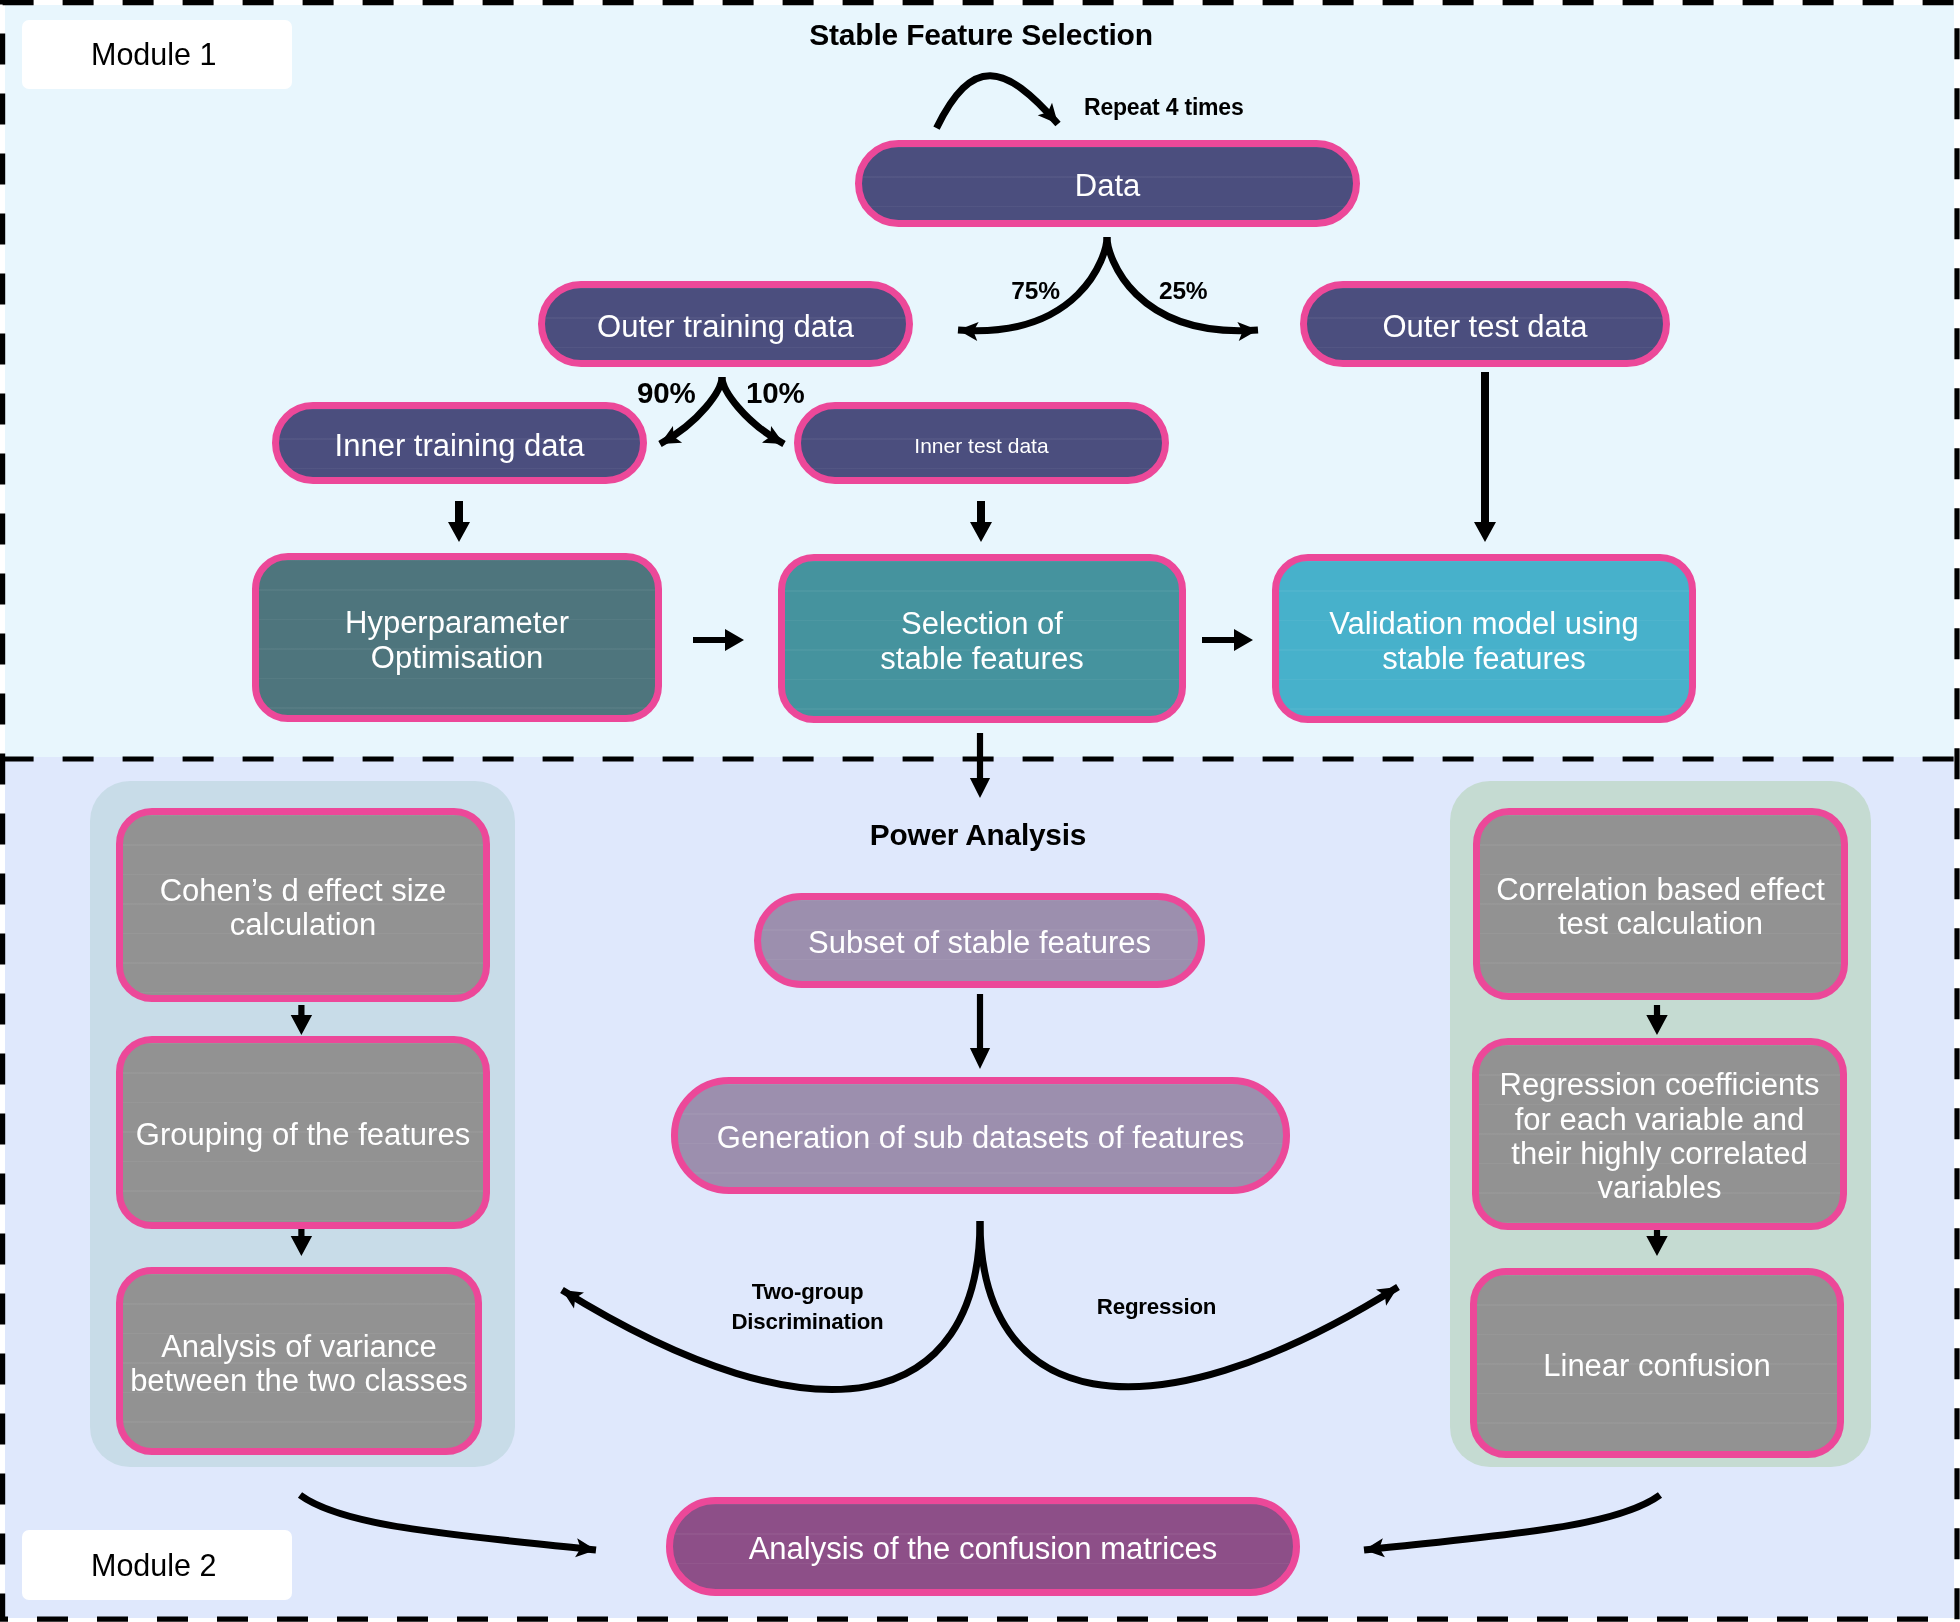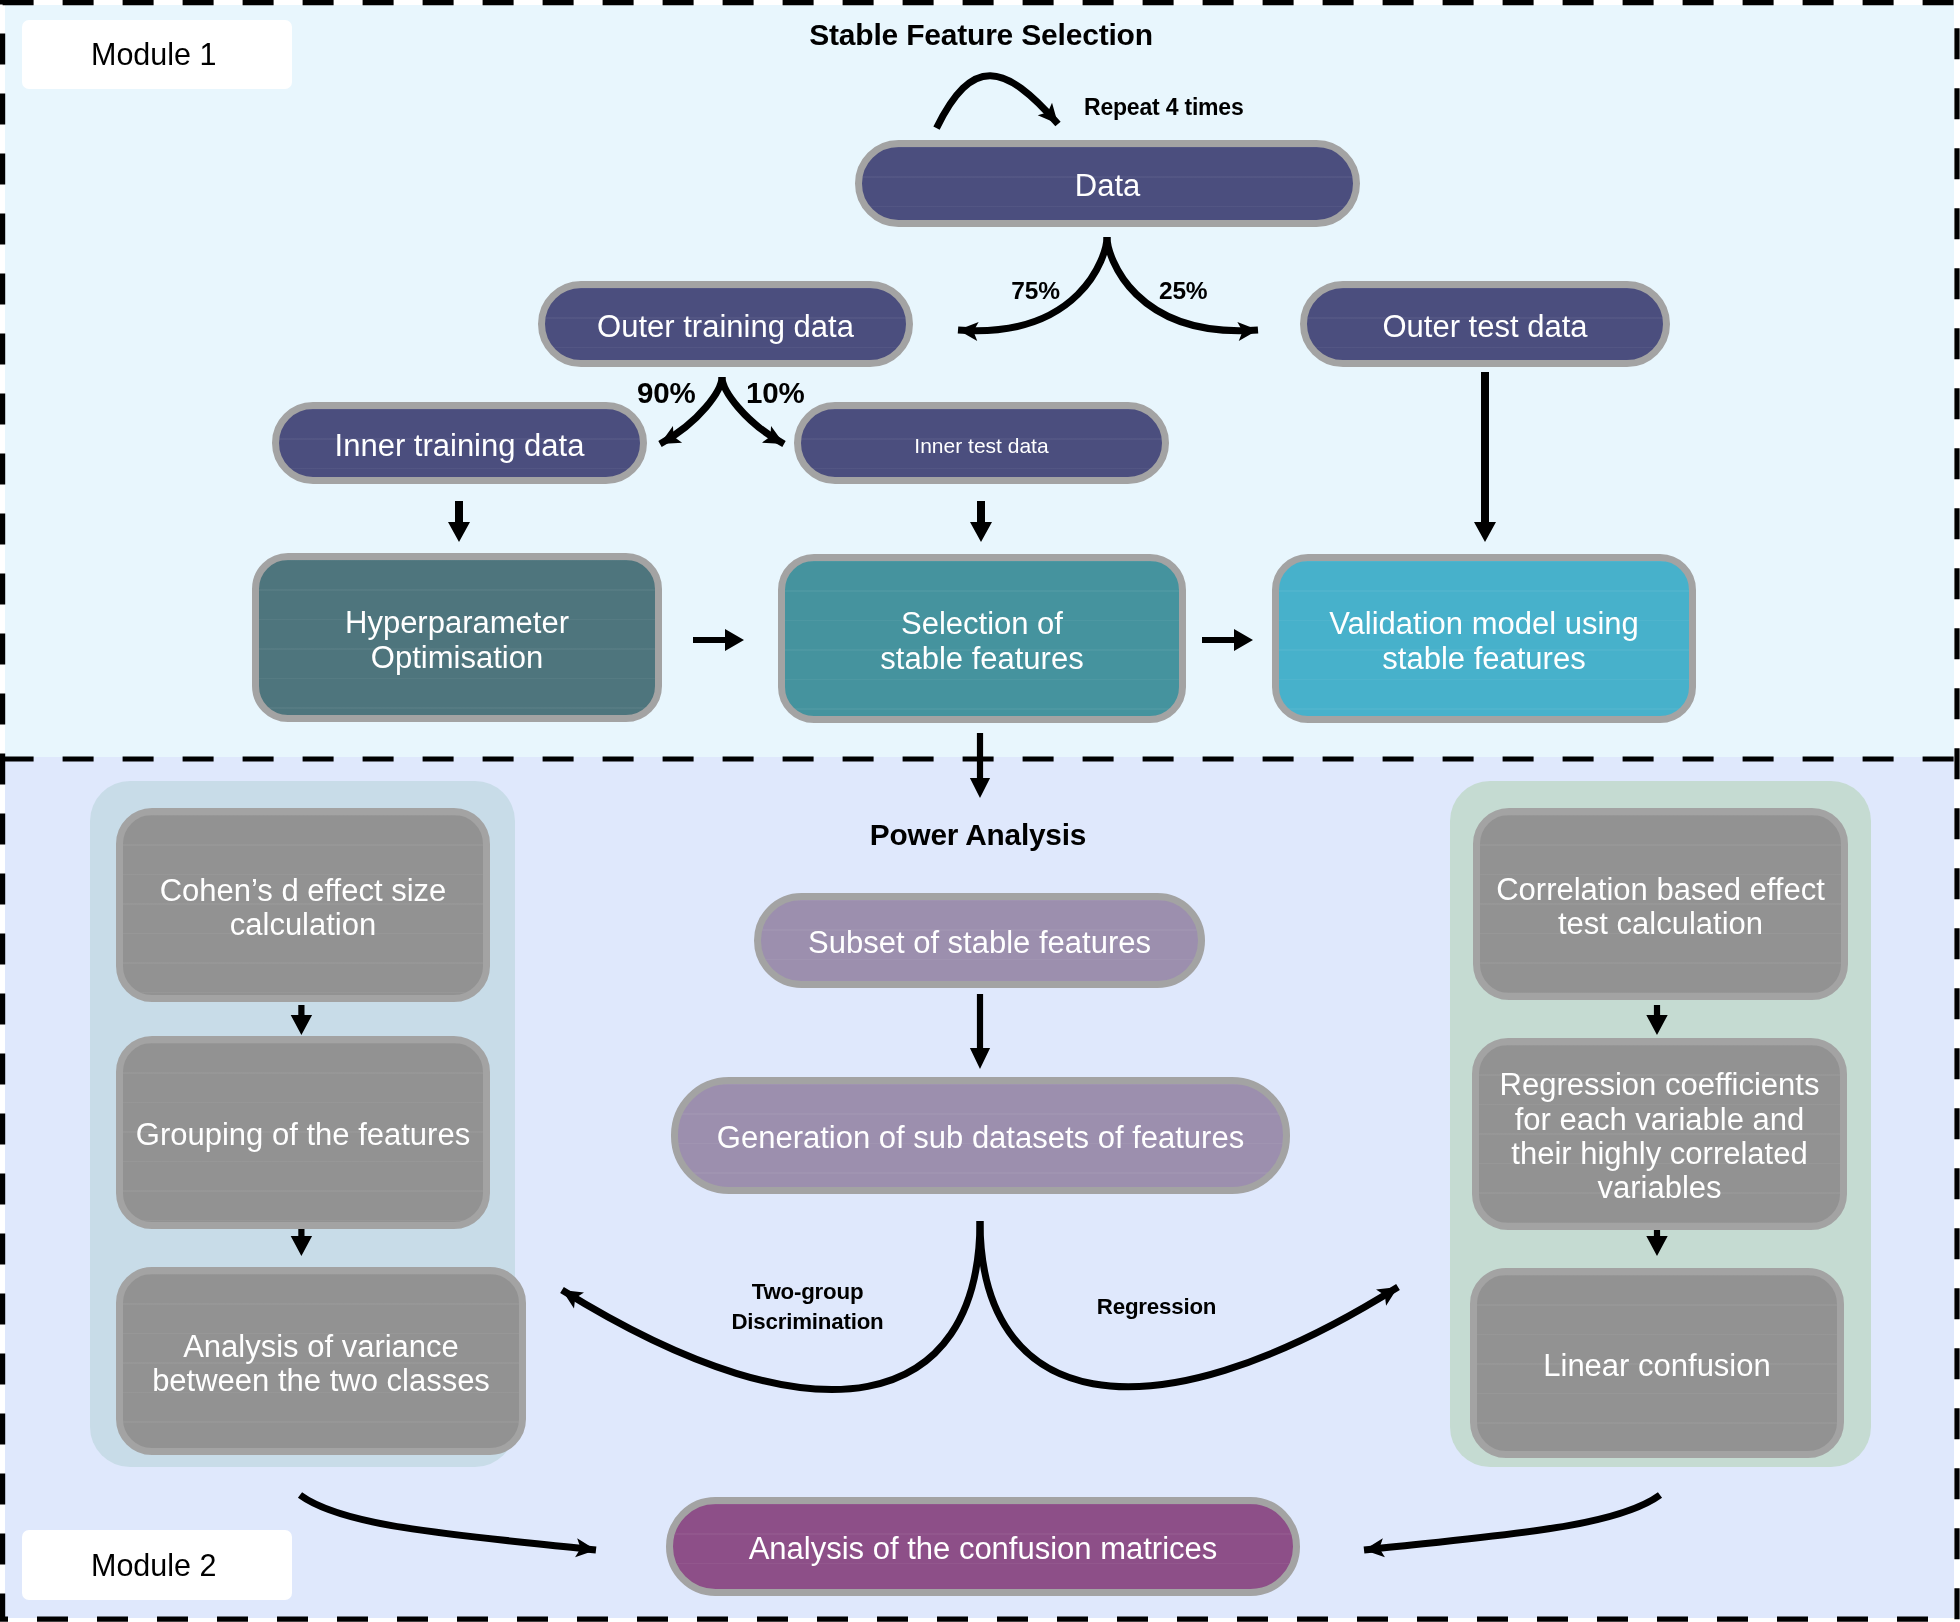--- a/index.html
+++ b/index.html
@@ -5,21 +5,21 @@
 <style>
   html,body{margin:0;padding:0;background:#ffffff;}
   body{width:1960px;height:1622px;overflow:hidden;
        font-family:"Liberation Sans",sans-serif;
        -webkit-font-smoothing:antialiased;}
   #stage{position:relative;width:1960px;height:1622px;background:#ffffff;}
   .abs{position:absolute;}
   svg.layer{position:absolute;left:0;top:0;width:1960px;height:1622px;overflow:visible;
             pointer-events:none;}
   .node{position:absolute;display:flex;align-items:center;justify-content:center;
-        text-align:center;color:#ffffff;border:7px solid #a3a3a3;box-sizing:border-box;
+        text-align:center;color:#ffffff;border:7px solid #ec4899;box-sizing:border-box;
         line-height:1.108;white-space:pre-line;overflow:hidden;}
   .node::before{content:"";position:absolute;left:0;top:0;right:0;bottom:0;
         background:repeating-linear-gradient(to bottom,
           rgba(255,255,255,0.045) 0px, rgba(255,255,255,0.045) 1.2px,
           rgba(255,255,255,0) 1.2px, rgba(255,255,255,0) 29.5px);
         pointer-events:none;}
   .node > span{position:relative;top:3px;}
   .modlabel{position:absolute;background:#fff;display:flex;align-items:center;
         justify-content:flex-start;padding-left:69px;box-sizing:border-box;
         color:#000;font-size:30.5px;border-radius:7px;}
@@ -155,21 +155,21 @@
               background:#929292;font-size:31px;">
     <span>Cohen’s d effect size
 calculation</span>
   </div>
 
   <div class="node" style="left:116px;top:1036px;width:374px;height:193px;border-radius:36px;
               background:#929292;font-size:31px;">
     <span>Grouping of the features</span>
   </div>
 
-  <div class="node" style="left:116px;top:1267px;width:410px;height:188px;border-radius:36px;
+  <div class="node" style="left:116px;top:1267px;width:366px;height:188px;border-radius:36px;
               background:#929292;font-size:31px;">
     <span>Analysis of variance
 between the two classes</span>
   </div>
 
   <div class="node" style="left:754px;top:893px;width:451px;height:95px;border-radius:48px;
               background:#9c8fae;font-size:31px;">
     <span>Subset of stable features</span>
   </div>
 

